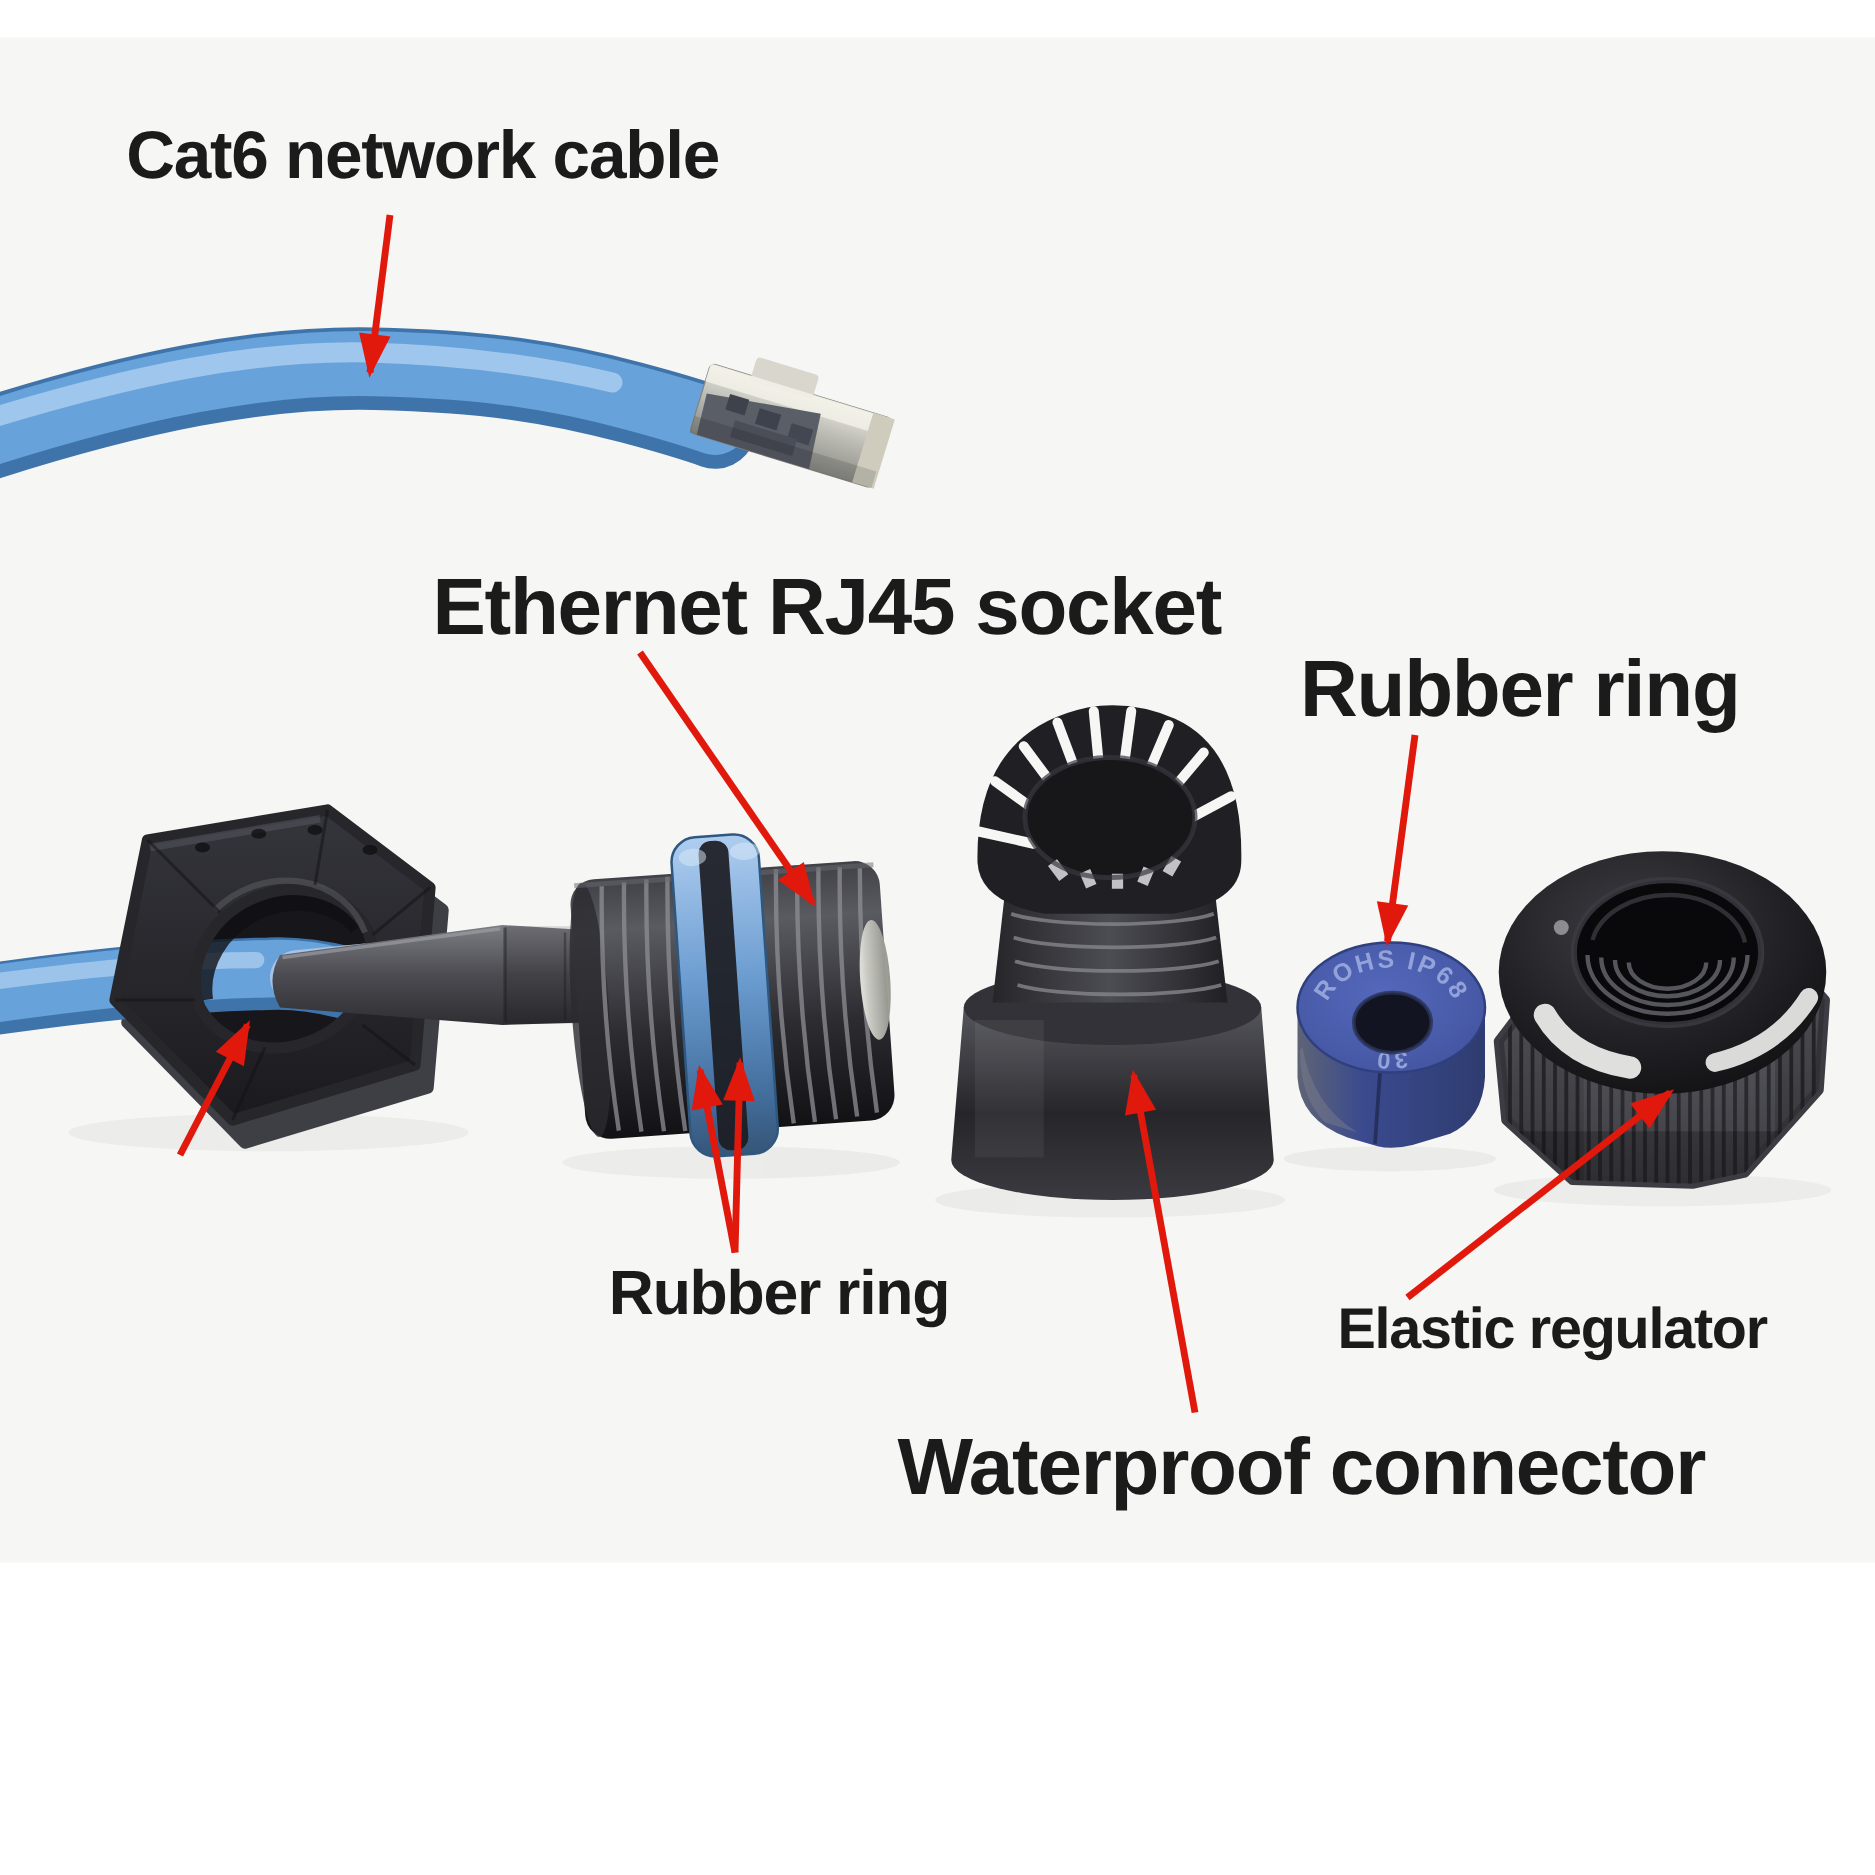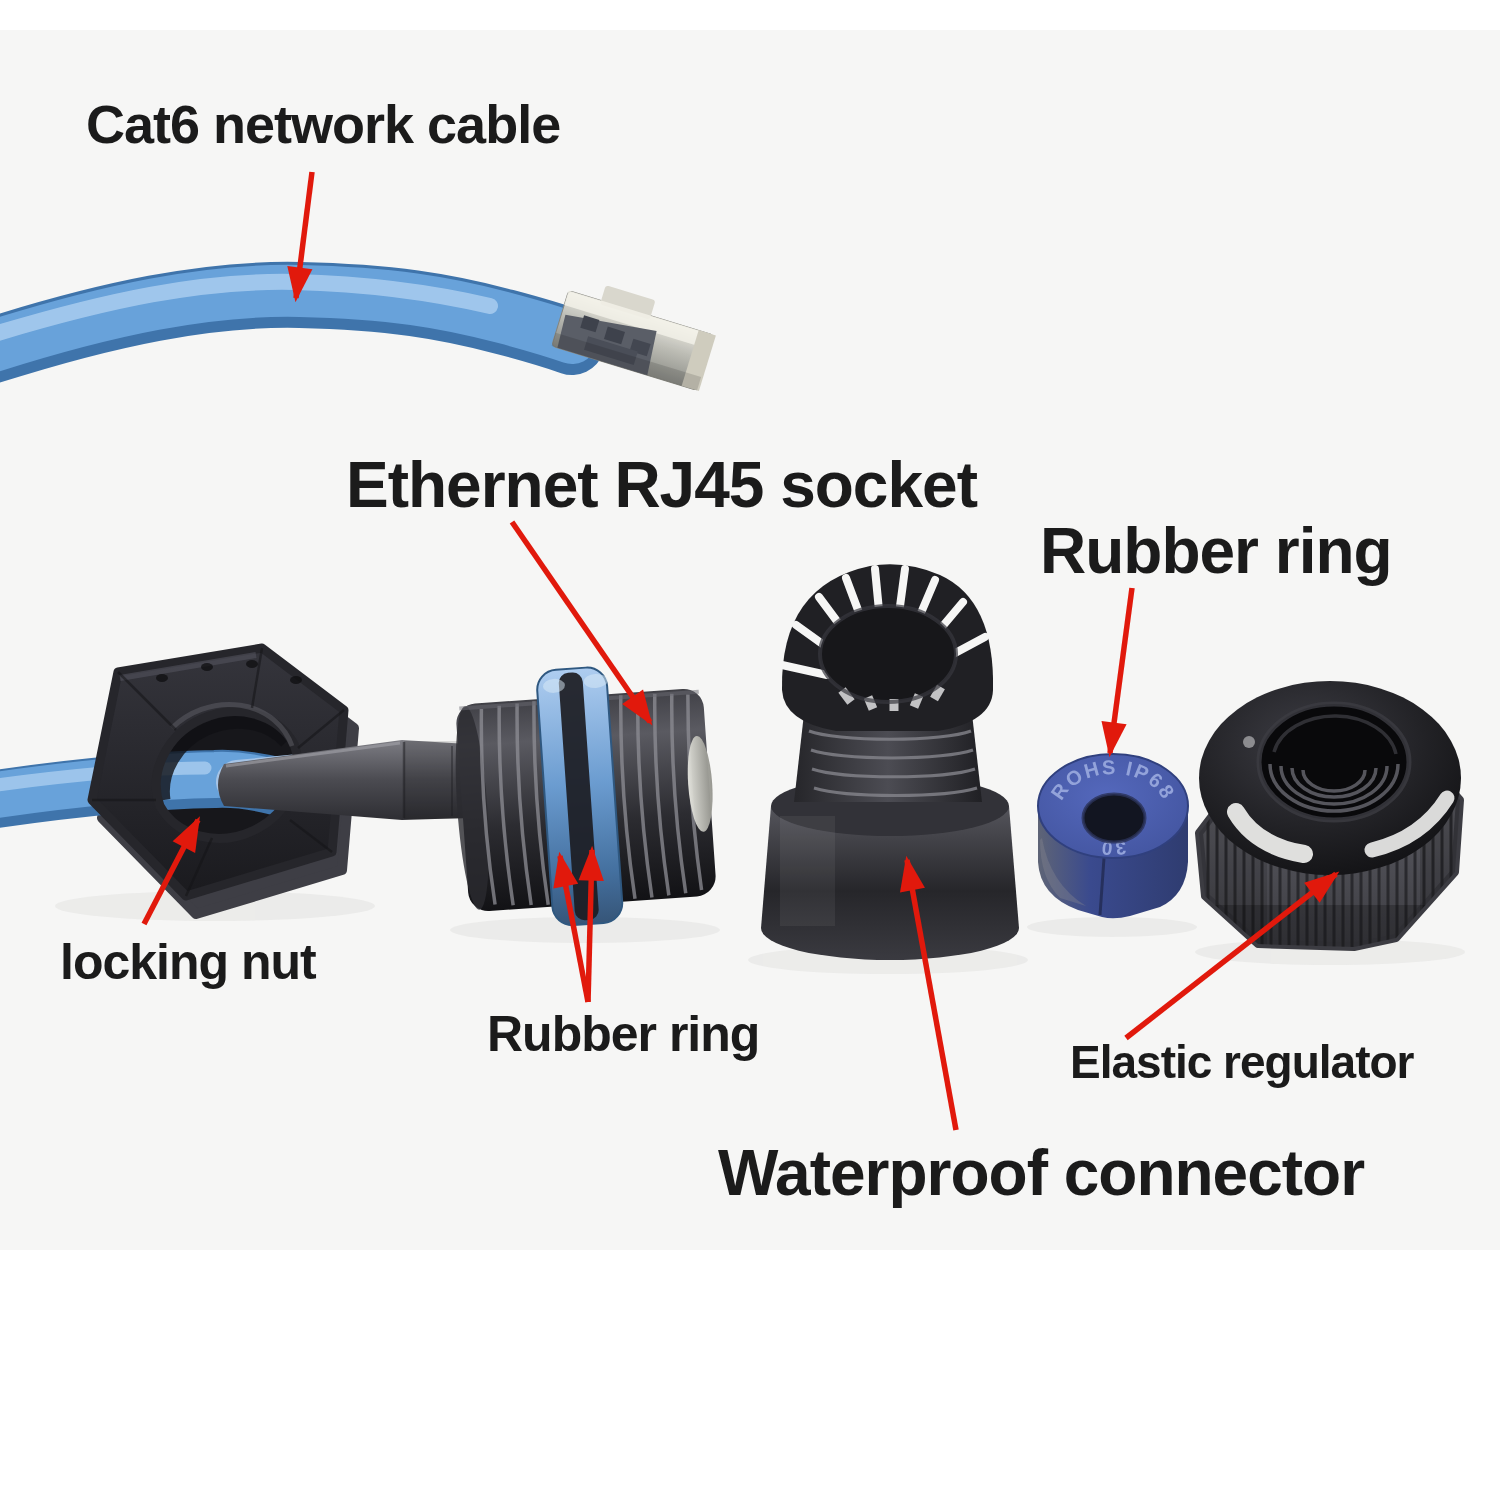--- a/index.html
+++ b/index.html
@@ -2,21 +2,21 @@
 <html><head>
 <meta charset="utf-8">
 <style>
   html,body{margin:0;padding:0;background:#ffffff;}
   #stage{position:relative;width:1500px;height:1500px;background:#ffffff;overflow:hidden;
          font-family:"Liberation Sans", sans-serif;}
   #photo-bg{position:absolute;left:0;top:30px;width:1500px;height:1220px;background:#f6f6f5;}
   svg{position:absolute;left:0;top:0;}
   .part-label{position:absolute;font-weight:700;color:#1b1b1b;letter-spacing:-1px;
               line-height:1.05;white-space:nowrap;}
-  .fs54{font-size:54px;} .fs52{font-size:64px;} .fs50{font-size:50px;} .fs46{font-size:46px;}
+  .fs54{font-size:54px;margin-left:15px;} .fs52{font-size:64px;} .fs50{font-size:50px;} .fs46{font-size:46px;}
 </style>
 </head>
 <body>
 
 <div id="stage">
   <div id="photo-bg"></div>
 
   <svg width="1500" height="1500" viewBox="0 0 1500 1500">
     <defs>
       <marker id="ah" markerUnits="userSpaceOnUse" markerWidth="38" markerHeight="28" viewBox="0 0 36 26" refX="30" refY="13" orient="auto">
@@ -307,17 +307,16 @@
       <line x1="588" y1="1002" x2="560" y2="856" marker-end="url(#ah)"></line>
       <line x1="588" y1="1002" x2="592" y2="850" marker-end="url(#ah)"></line>
       <line x1="956" y1="1130" x2="907" y2="860" marker-end="url(#ah)"></line>
       <line x1="1126" y1="1038" x2="1336" y2="874" marker-end="url(#ah)"></line>
     </g>
   </svg>
 
   <div class="part-label fs54" style="left:86px;top:96px;">Cat6 network cable</div>
   <div class="part-label fs52" style="left:346px;top:452px;">Ethernet RJ45 socket</div>
   <div class="part-label fs52" style="left:1040px;top:518px;">Rubber ring</div>
-  <div class="part-label fs50" style="left:60px;top:936px;">locking nut</div>
   <div class="part-label fs50" style="left:487px;top:1008px;">Rubber ring</div>
   <div class="part-label fs52" style="left:718px;top:1140px;">Waterproof connector</div>
   <div class="part-label fs46" style="left:1070px;top:1038px;">Elastic regulator</div>
 </div>
 
 </body></html>

